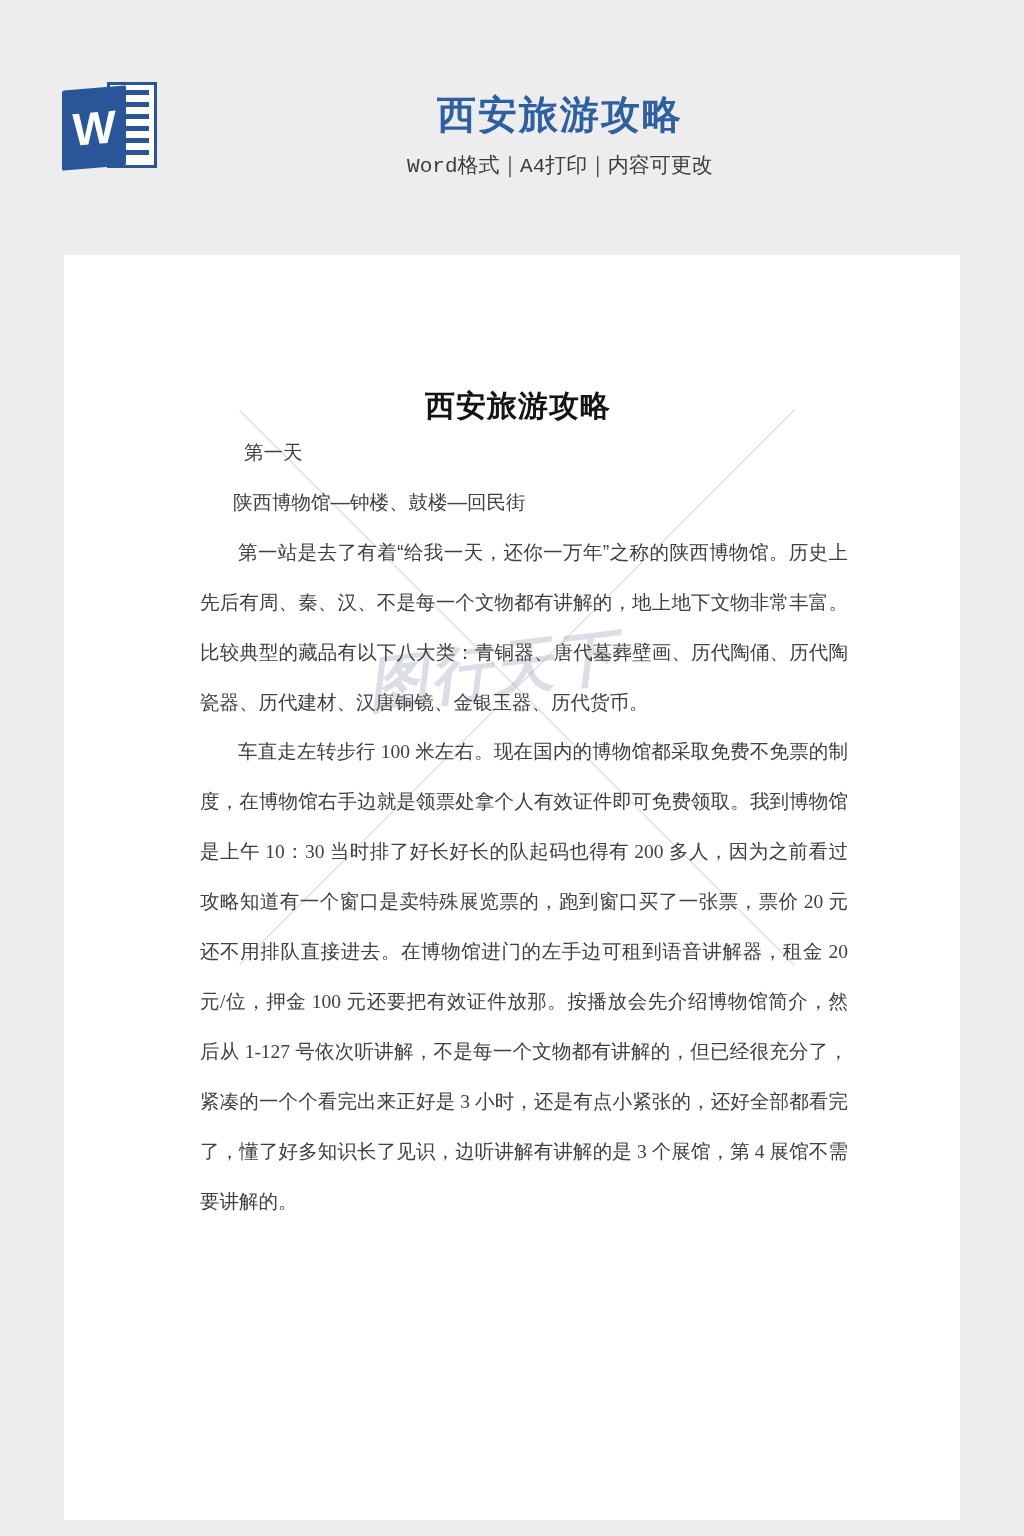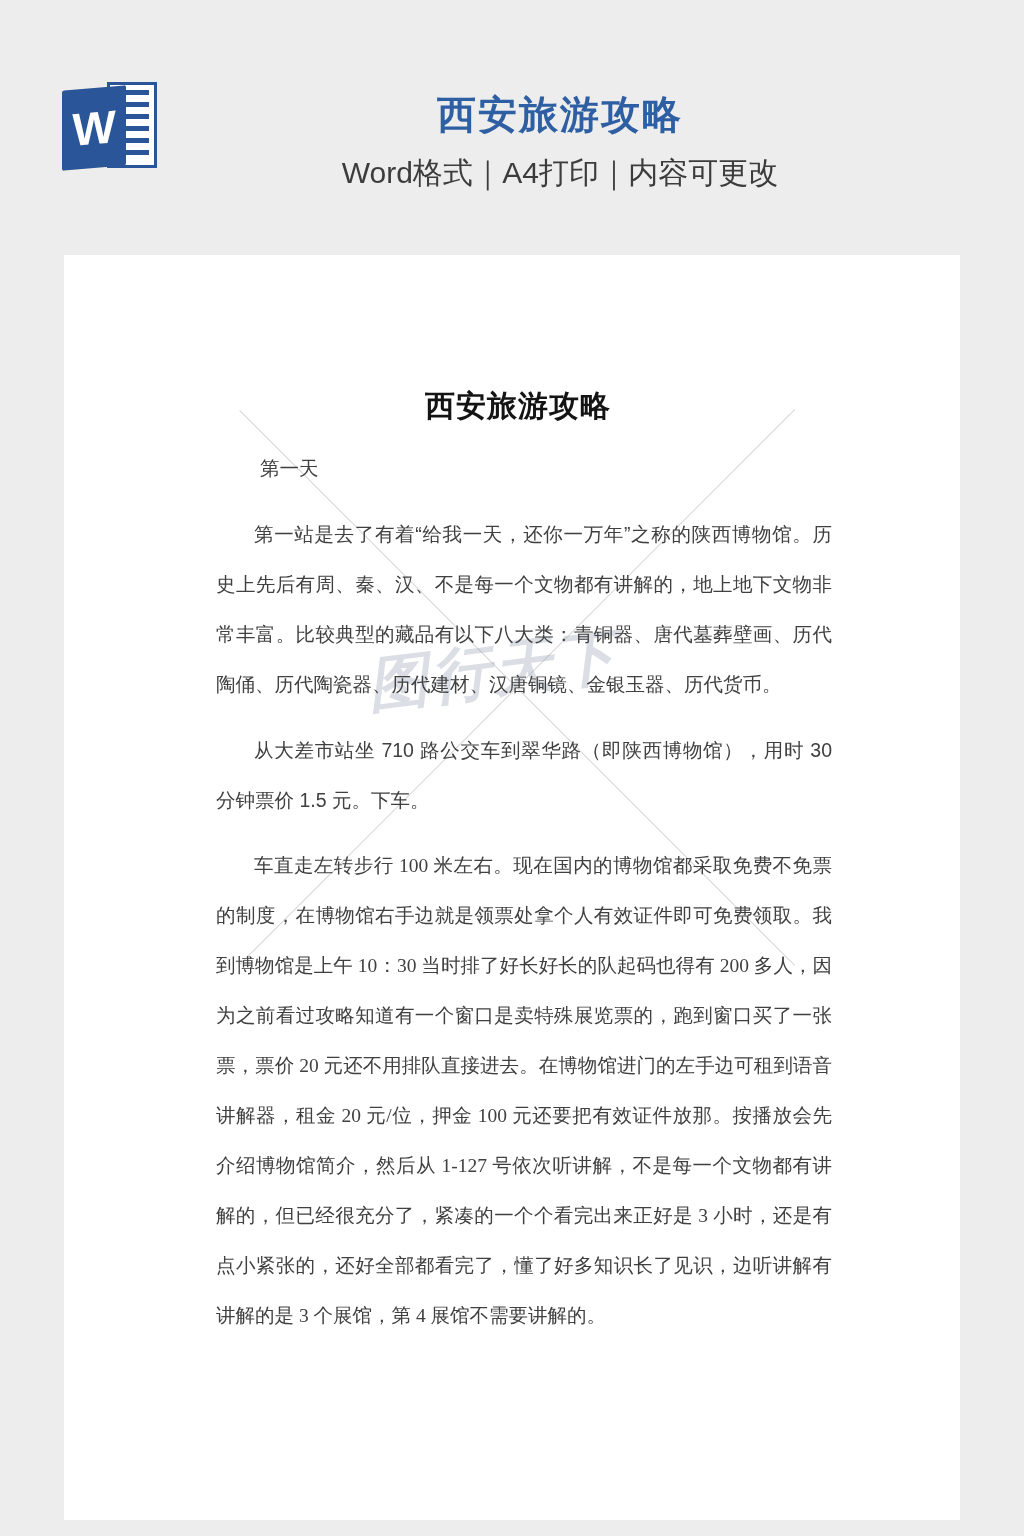--- a/index.html
+++ b/index.html
@@ -30,21 +30,21 @@
   }
   .icon-slab span{color:#ffffff;font-weight:bold;font-size:46px;line-height:1;}
 
   .header-title{
     position:absolute;left:96px;top:94px;width:928px;
     text-align:center;color:#2e5fa3;font-size:39px;font-weight:bold;
     letter-spacing:2px;line-height:1.1;
   }
   .header-sub{
     position:absolute;left:96px;top:153px;width:928px;
-    text-align:center;color:#3c3c3c;font-size:30px;line-height:1.3;
+    text-align:center;color:#3c3c3c;font-size:21px;line-height:1.3;font-family:Liberation Mono, monospace;
   }
 
   
   .page{
     position:absolute;left:64px;top:255px;width:896px;height:1265px;
     background:#ffffff;
   }
 
   .wm-line{
     position:absolute;width:785px;height:0;
@@ -63,21 +63,21 @@
 
   .content{
     position:absolute;left:136px;top:0;width:648px;
     color:#404040;font-size:19.5px;text-align:justify;
   }
   .doc-title{
     margin:130px 0 0;padding-right:12px;
     text-align:center;color:#141414;font-size:30px;font-weight:bold;
     line-height:42px;letter-spacing:1px;
   }
-  .content p{margin:16px;line-height:50px;}
+  .content p{margin:0;line-height:50px;}
   .day{margin-top:22px;padding-left:44px;}
   .route{margin-top:10px;padding-left:33px;}
   .para{text-indent:38px;}
   .para-1{margin-top:12px;}
   .para-2{margin-top:10px;}
   .para-3{margin-top:8px;font-family:Liberation Serif, serif;}
 </style>
 </head>
 <body>
 
@@ -100,21 +100,21 @@
   <div class="wm-line wm-line-2"></div>
 
   <div class="wm-text">图行天下</div>
 
   <div class="content">
 
     <h1 class="doc-title">西安旅游攻略</h1>
 
     <p class="day">第一天</p>
 
+    <p class="route">陕西博物馆—钟楼、鼓楼—回民街</p>
 
     <p class="para para-1">第一站是去了有着“给我一天，还你一万年”之称的陕西博物馆。历史上先后有周、秦、汉、不是每一个文物都有讲解的，地上地下文物非常丰富。比较典型的藏品有以下八大类：青铜器、唐代墓葬壁画、历代陶俑、历代陶瓷器、历代建材、汉唐铜镜、金银玉器、历代货币。</p>
 
-    <p class="para para-2">从大差市站坐 710 路公交车到翠华路（即陕西博物馆），用时 30 分钟票价 1.5 元。下车。</p>
 
     <p class="para para-3">车直走左转步行 100 米左右。现在国内的博物馆都采取免费不免票的制度，在博物馆右手边就是领票处拿个人有效证件即可免费领取。我到博物馆是上午 10：30 当时排了好长好长的队起码也得有 200 多人，因为之前看过攻略知道有一个窗口是卖特殊展览票的，跑到窗口买了一张票，票价 20 元还不用排队直接进去。在博物馆进门的左手边可租到语音讲解器，租金 20 元/位，押金 100 元还要把有效证件放那。按播放会先介绍博物馆简介，然后从 1-127 号依次听讲解，不是每一个文物都有讲解的，但已经很充分了，紧凑的一个个看完出来正好是 3 小时，还是有点小紧张的，还好全部都看完了，懂了好多知识长了见识，边听讲解有讲解的是 3 个展馆，第 4 展馆不需要讲解的。</p>
 
   </div>
 </div>
 
 </body></html>

